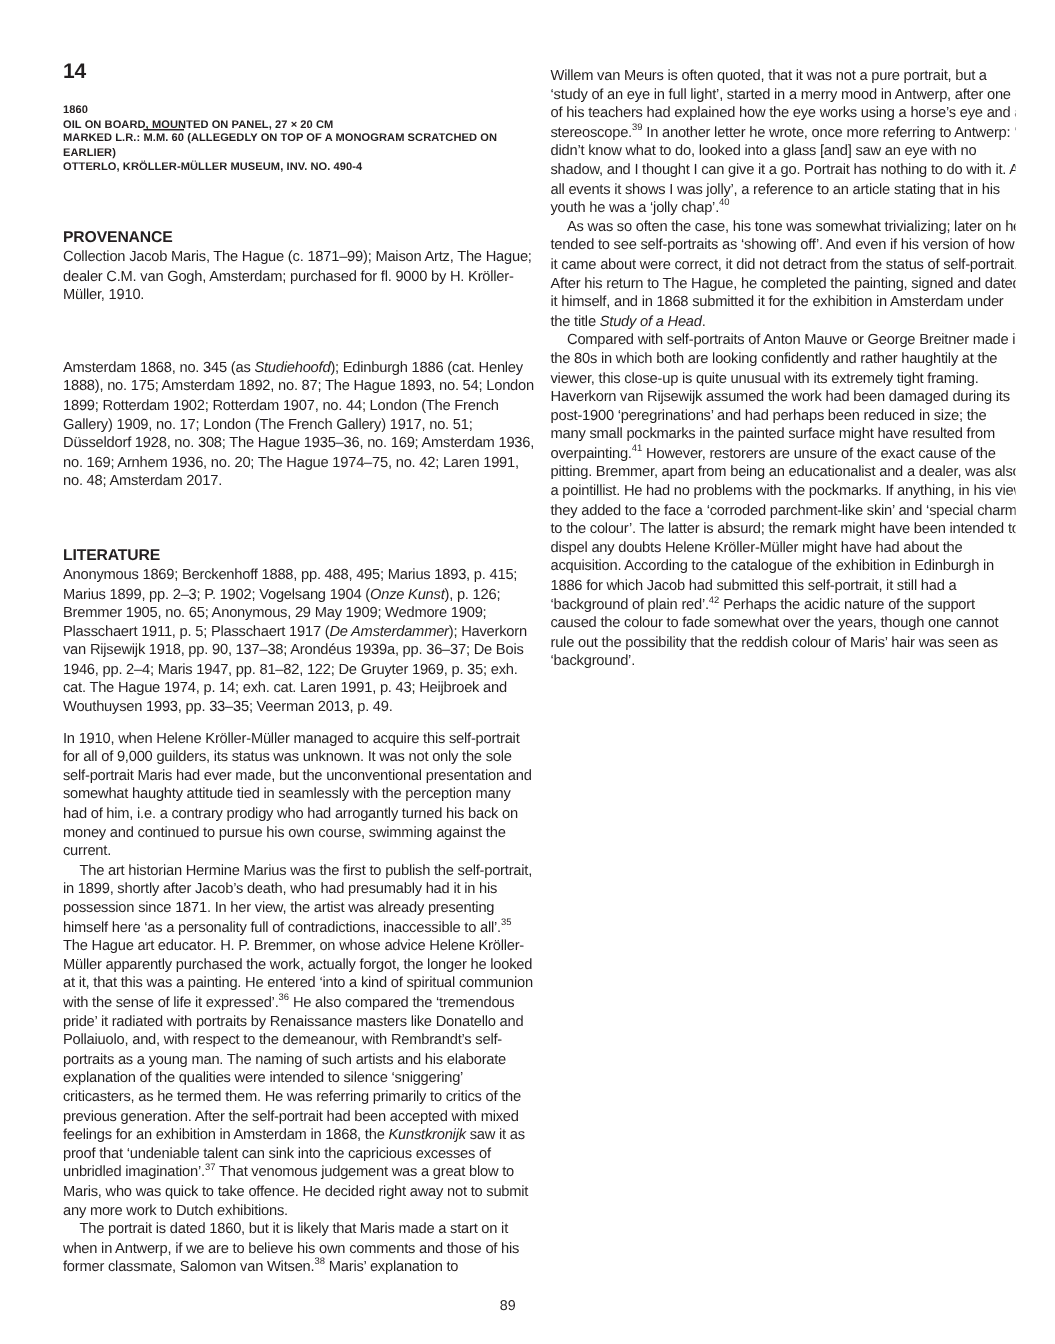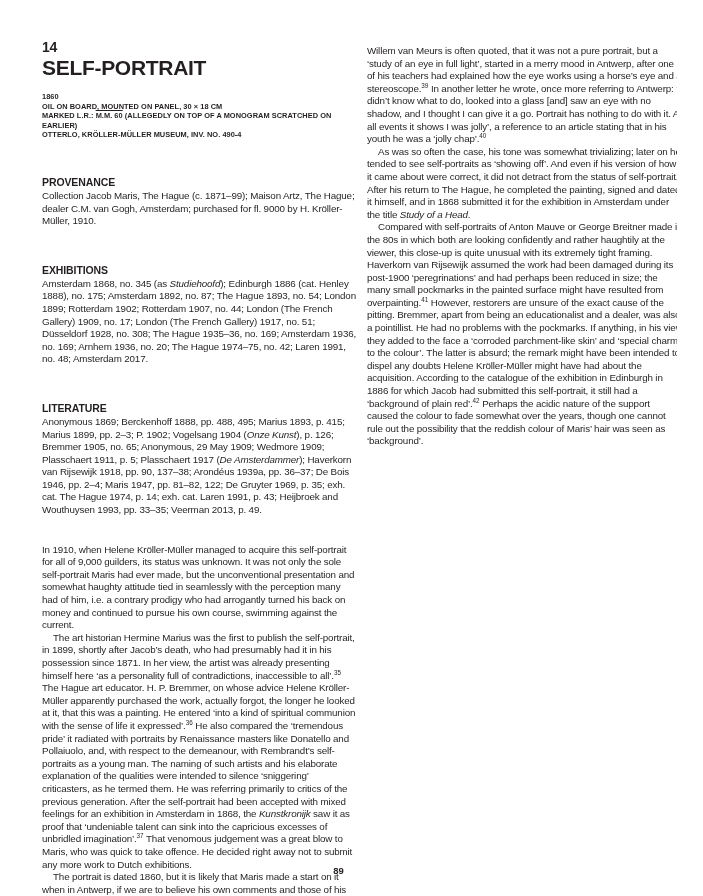--- a/index.html
+++ b/index.html
@@ -31,62 +31,60 @@
     font-size:7.4px;font-weight:700;line-height:9.6px;letter-spacing:0.05px;
   }
   .ref-section{margin-top:36px;}
   .ref-heading{
     font-size:10.5px;font-weight:700;margin:0 0 2px 0;line-height:12px;letter-spacing:-0.1px;
   }
   .ref-body{margin:0;}
   .ref-body,.body-par{
     font-size:9.8px;line-height:12.6px;letter-spacing:-0.15px;
   }
-  .essay{margin-top:27px;}
+  .essay{margin-top:8px;}
   .body-par{margin:0;}
   .body-par.indent{text-indent:11px;}
   i{font-style:italic;}
   sup{font-size:6.3px;line-height:0;vertical-align:super;letter-spacing:0;}
   .overline{text-decoration:overline;}
   .page-number{
     position:absolute;left:0;right:0;bottom:20px;
     text-align:center;
-    font-size:9.5px;font-weight:700;
+    font-size:9.5px;font-weight:400;
   }
 </style>
 </head>
 <body>
 
 <div class="page">
   <div class="columns">
 
     <div class="col col-left">
       <div class="cat-no">14</div>
-      <h1 class="title">SELF-PORTRAIT</h1>
 
       <div class="tombstone">
 
           <div class="tombstone-line">1860</div>
 
-          <div class="tombstone-line">OIL ON BOARD, MOUNTED ON PANEL, 30 × 18 CM</div>
+          <div class="tombstone-line">OIL ON BOARD, MOUNTED ON PANEL, 27 × 20 CM</div>
 
           <div class="tombstone-line">MARKED L.R.: <span class="overline">M.M. 60</span> (ALLEGEDLY ON TOP OF A MONOGRAM SCRATCHED ON EARLIER)</div>
 
           <div class="tombstone-line">OTTERLO, KRÖLLER-MÜLLER MUSEUM, INV. NO. 490-4</div>
         </div>
 
       <div>
 
           <section class="ref-section">
             <h2 class="ref-heading">PROVENANCE</h2>
             <p class="ref-body">Collection Jacob Maris, The Hague (c. 1871–99); Maison Artz, The Hague; dealer C.M. van Gogh, Amsterdam; purchased for fl. 9000 by H. Kröller-Müller, 1910.</p>
           </section>
 
           <section class="ref-section">
-            <h2 class="ref-heading">EXHIBITIONS</h2>
             <p class="ref-body">Amsterdam 1868, no. 345 (as <i>Studiehoofd</i>); Edinburgh 1886 (cat. Henley 1888), no. 175; Amsterdam 1892, no. 87; The Hague 1893, no. 54; London 1899; Rotterdam 1902; Rotterdam 1907, no. 44; London (The French Gallery) 1909, no. 17; London (The French Gallery) 1917, no. 51; Düsseldorf 1928, no. 308; The Hague 1935–36, no. 169; Amsterdam 1936, no. 169; Arnhem 1936, no. 20; The Hague 1974–75, no. 42; Laren 1991, no. 48; Amsterdam 2017.</p>
           </section>
 
           <section class="ref-section">
             <h2 class="ref-heading">LITERATURE</h2>
             <p class="ref-body">Anonymous 1869; Berckenhoff 1888, pp. 488, 495; Marius 1893, p. 415; Marius 1899, pp. 2–3; P. 1902; Vogelsang 1904 (<i>Onze Kunst</i>), p. 126; Bremmer 1905, no. 65; Anonymous, 29 May 1909; Wedmore 1909; Plasschaert 1911, p. 5; Plasschaert 1917 (<i>De Amsterdammer</i>); Haverkorn van Rijsewijk 1918, pp. 90, 137–38; Arondéus 1939a, pp. 36–37; De Bois 1946, pp. 2–4; Maris 1947, pp. 81–82, 122; De Gruyter 1969, p. 35; exh. cat. The Hague 1974, p. 14; exh. cat. Laren 1991, p. 43; Heijbroek and Wouthuysen 1993, pp. 33–35; Veerman 2013, p. 49.</p>
           </section>
         </div>
 
       <div class="essay">

